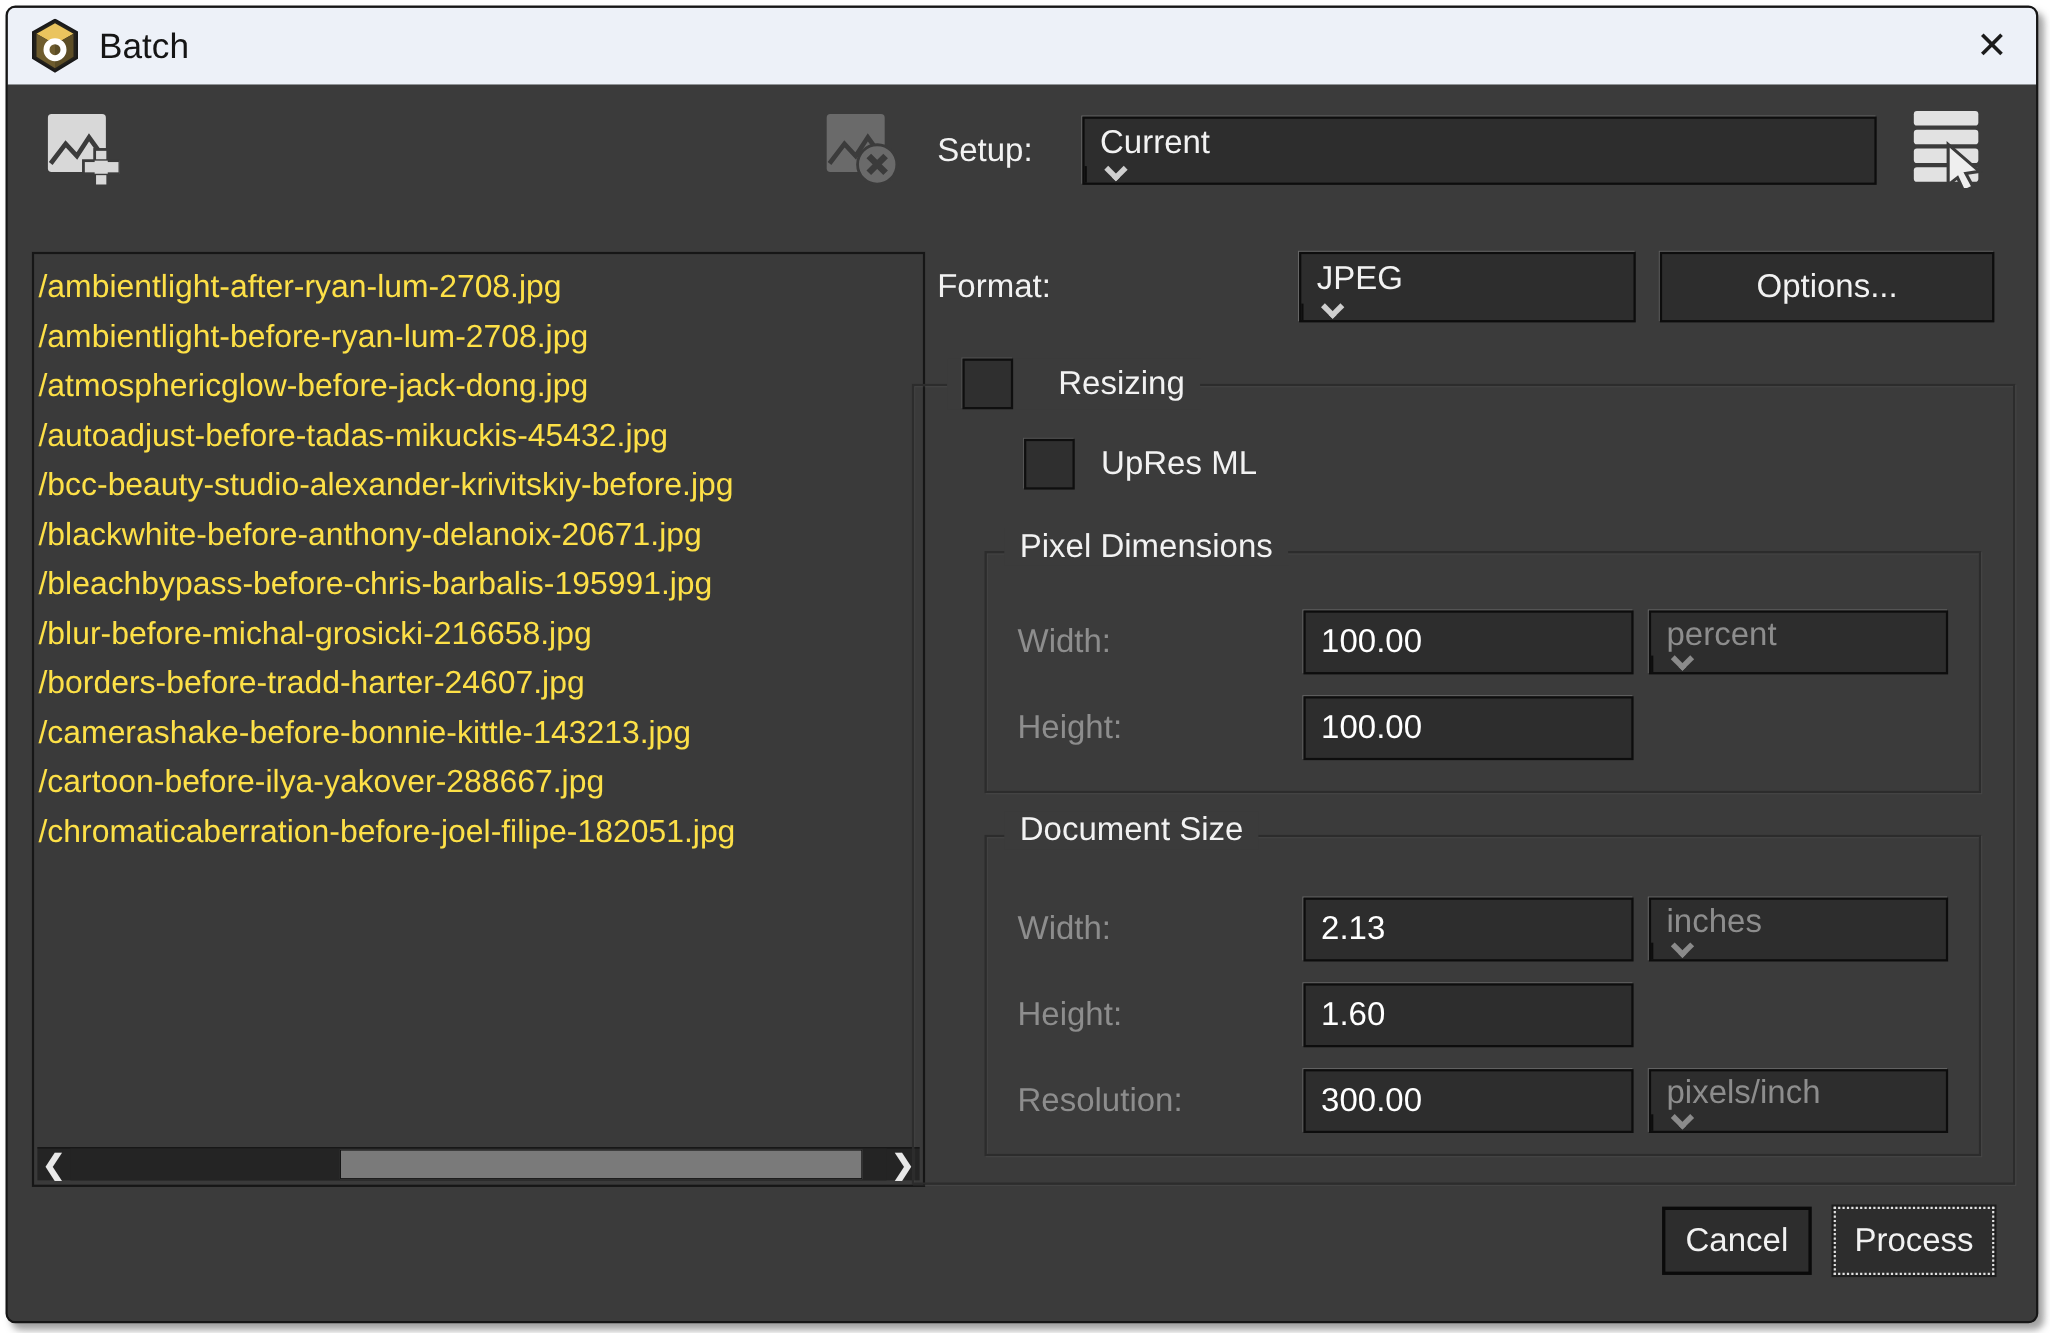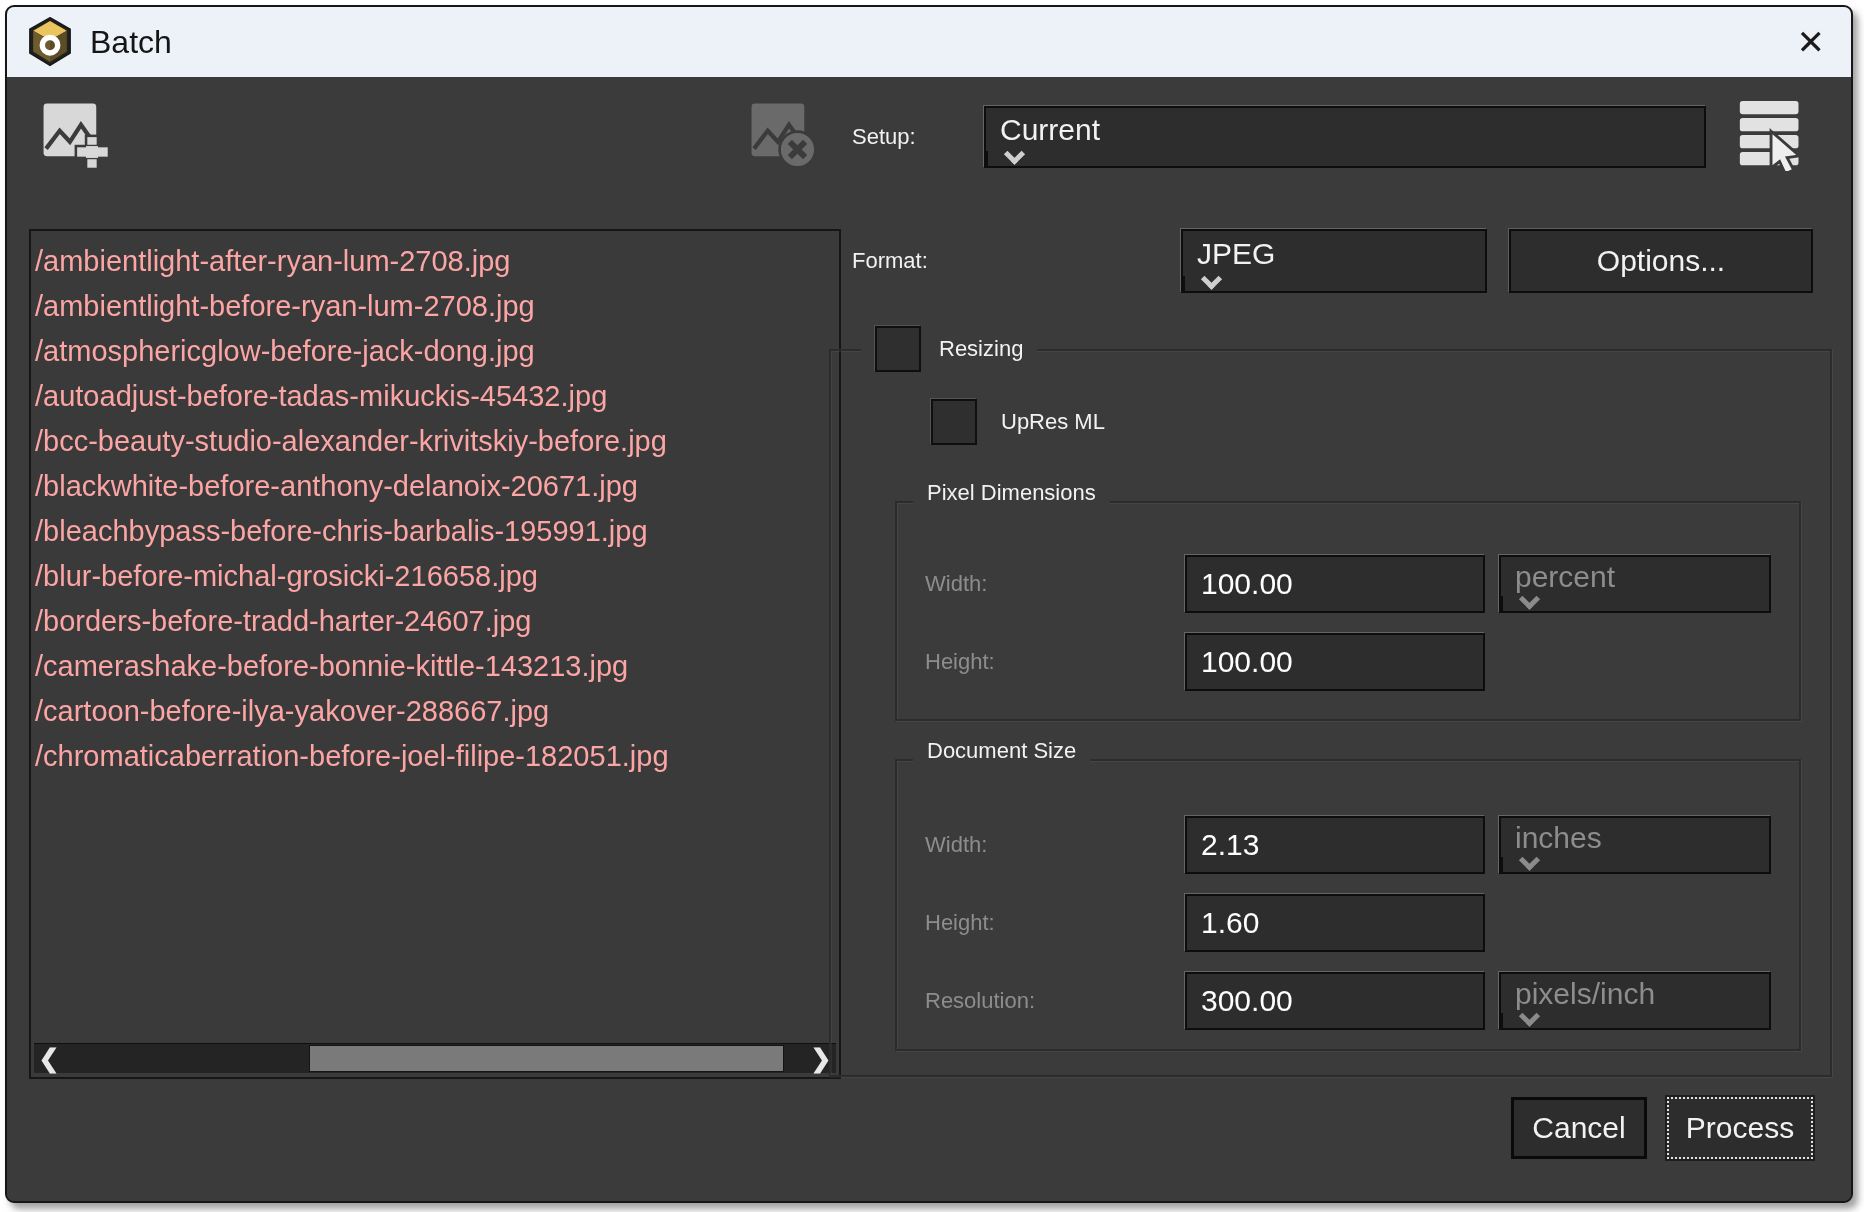--- a/index.html
+++ b/index.html
@@ -16,21 +16,21 @@
     background:var(--body-bg);
   }
   
   .titlebar{height:70px;background:var(--titlebar-bg);display:flex;align-items:center;padding:0 26px 0 20px;}
   .app-logo{width:46px;height:50px;flex:0 0 auto;}
   .title-text{font-size:32px;color:#151515;margin-left:17px;flex:1;}
   .close-x{font-size:34px;color:#1b1b1b;line-height:1;cursor:default;}
   
   .dlg-body{position:relative;width:100%;height:1126px;background:var(--body-bg);}
   .abs{position:absolute;}
-  .lbl{font-size:22px;color:var(--text-light);white-space:nowrap;}
+  .lbl{font-size:30px;color:var(--text-light);white-space:nowrap;}
   .lbl.dis{color:var(--text-disabled);}
   
   .combo{display:flex;align-items:stretch;background:var(--panel-dark);
     border:2px solid var(--border-dark);box-shadow:-1px -1px 0 rgba(255,255,255,.22);flex-direction:column;}
   .combo .val{flex:1;display:flex;align-items:center;padding-left:14px;font-size:30px;color:var(--text-light);overflow:hidden;white-space:nowrap;}
   .combo .chevbox{width:54px;border-left:2px solid var(--border-dark);display:flex;align-items:center;justify-content:center;}
   .chev{width:15px;height:15px;border-right:5px solid #cfcfcf;border-bottom:5px solid #cfcfcf;transform:rotate(45deg) translate(-3px,-3px);}
   .combo.dis .val{color:var(--text-disabled);}
   .combo.dis .chev{border-color:#8b8b8b;}
   
@@ -41,26 +41,26 @@
   .btn{background:var(--panel-dark);color:var(--text-light);font-size:30px;
     display:flex;align-items:center;justify-content:center;cursor:default;}
   .btn.cancel{border:3px solid #0a0a0a;}
   .btn.process{border:2px dotted #e3e3e3;box-shadow:0 0 0 2px #1e1e1e;text-align:right;}
   .btn.options{border:2px solid var(--border-dark);box-shadow:-1px -1px 0 rgba(255,255,255,.18);}
   
   .checkbox{width:46px;height:46px;background:#2f2f2f;border:2px solid #0f0f0f;
     box-shadow:-1px -1px 0 rgba(255,255,255,.13);}
   
   .gbox{position:absolute;border:2px solid #2c2c2c;box-shadow:1px 1px 0 rgba(255,255,255,.06), inset 1px 1px 0 rgba(255,255,255,.05);}
-  .gbox-legend{position:absolute;display:flex;align-items:center;background:var(--body-bg);padding:0 14px;}
+  .gbox-legend{position:absolute;display:flex;align-items:center;background:var(--body-bg);padding:0 14px;gap:23px;}
   
   .filelist{position:absolute;left:22px;top:152px;width:812px;height:850px;
     background:#3a3a3a;border:2px solid #161616;overflow:hidden;}
   .filelist .rows{padding:8px 0 0 4px;}
-  .file-row{font-size:29px;line-height:45px;color:#fca5a5;white-space:nowrap;}
+  .file-row{font-size:29px;line-height:45px;color:#fde047;white-space:nowrap;}
   .hscroll{position:absolute;left:3px;right:3px;bottom:4px;height:30px;background:#242424;
     border-top:1px solid #101010;display:flex;align-items:stretch;}
   .scroll-arrow{width:30px;display:flex;align-items:center;justify-content:center;
     color:#e8e8e8;font-size:25px;font-weight:bold;}
   .scroll-track{flex:1;position:relative;background:#242424;}
   .scroll-thumb{position:absolute;top:1px;bottom:1px;left:33%;width:64%;
     background:var(--scroll-thumb);border:1px solid #151515;}
 </style>
 </head>
 <body>

